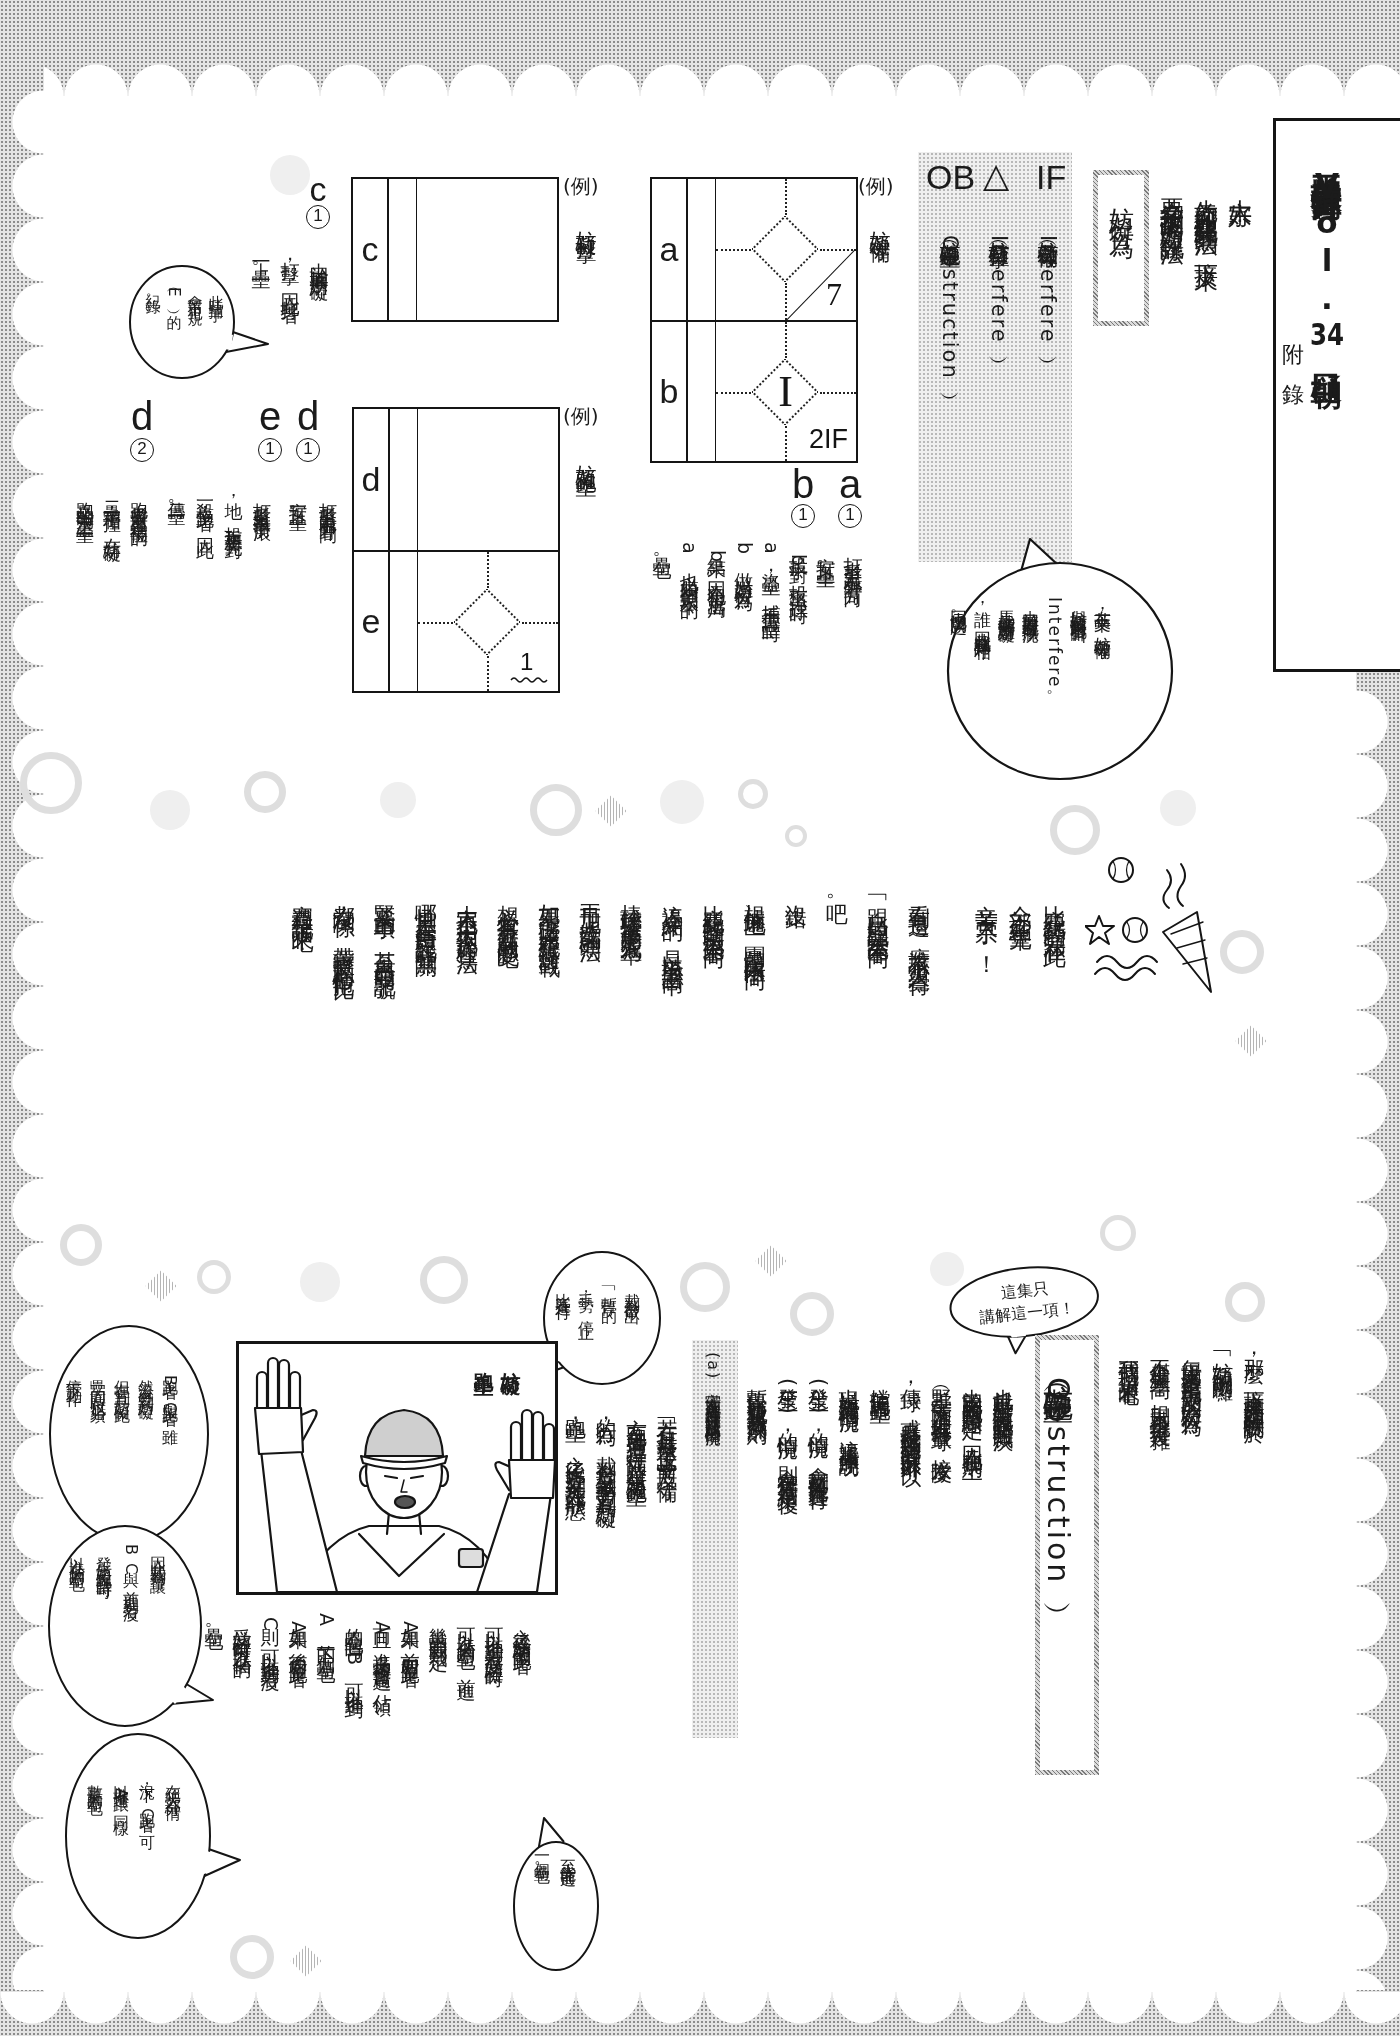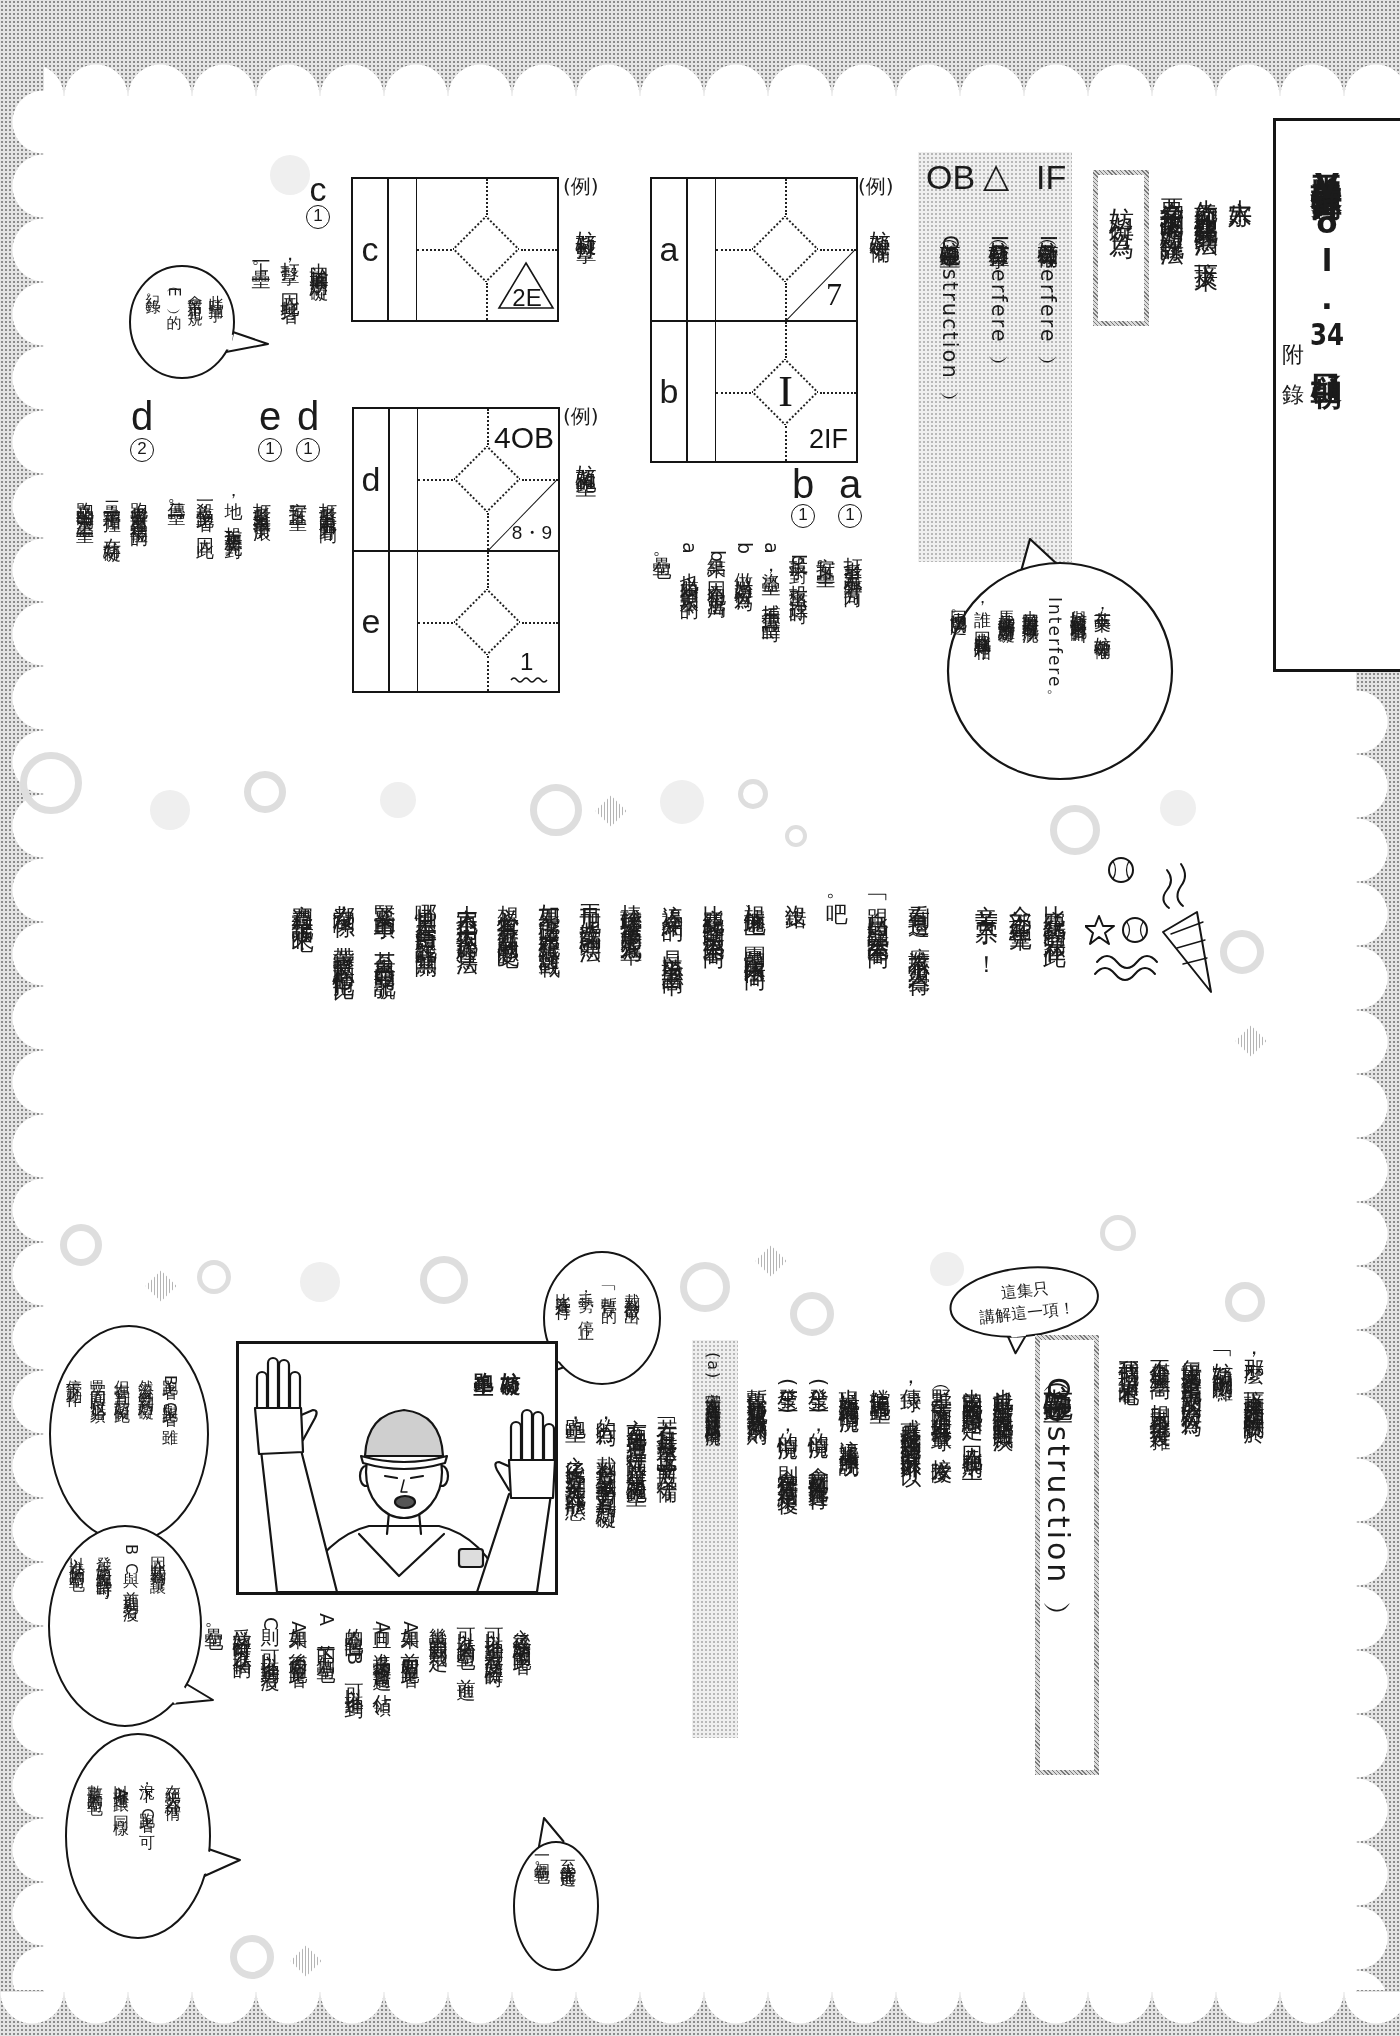--- a/index.html
+++ b/index.html
@@ -164,31 +164,20 @@
   <div>b做出妨礙行為。</div>
   <div>結果b因為犯規出局，</div>
   <div>a也必須回到原本的</div>
   <div>壘包。</div>
 </div>
 
 <div class="sbox" style="left:351px;top:177px">
   <div class="srow">
     <div class="slabel">c</div>
     <div class="scol"></div>
-    <div class="sfield">
-      <div class="dh" style="left:0;width:35px"></div>
-      <div class="dh" style="left:104px;right:0"></div>
-      <div class="dv" style="top:0;height:36px"></div>
-      <div class="dv" style="top:104px;bottom:0"></div>
-      <div class="dmd"></div>
-      <svg class="a" style="left:80px;top:82px" width="58" height="50" viewBox="0 0 58 50">
-        <polygon points="29,2 56,47 2,47" fill="none" stroke="#151515" stroke-width="1.6"></polygon>
-        <text x="30" y="45" text-anchor="middle" font-size="24" font-family="Liberation Sans, sans-serif" fill="#151515">2E</text>
-      </svg>
-    </div>
   </div>
 </div>
 <span class="tag" style="left:563px;top:176px">(例)</span>
 <div class="vt" style="right:802px;top:214px;font-size:21px;line-height:24px;letter-spacing:4px">
   <div>妨礙打擊</div>
 </div>
 <span class="lbl" style="left:303px;top:172px;font-size:34px">c</span>
 <span class="circ" style="left:306px;top:205px">1</span>
 <div class="vt" style="right:1066px;top:247px;font-size:19px;line-height:29px;letter-spacing:4px">
   <div>由於捕手妨礙</div>
@@ -204,30 +193,20 @@
   <div>此時捕手</div>
   <div>會留下犯規</div>
   <div>（E）的</div>
   <div>紀錄。</div>
 </div>
 
 <div class="sbox" style="left:352px;top:407px">
   <div class="srow">
     <div class="slabel">d</div>
     <div class="scol"></div>
-    <div class="sfield">
-      <div class="dh" style="left:0;width:35px"></div>
-      <div class="dh" style="left:104px;right:0"></div>
-      <div class="dv" style="top:0;height:36px"></div>
-      <div class="dv" style="top:104px;bottom:0"></div>
-      <div class="dmd"></div>
-      <div class="hit"></div>
-      <span class="mk" style="right:4px;top:14px;font-size:30px">4OB</span>
-      <span class="mk" style="right:6px;bottom:8px;font-size:19px">8・9</span>
-    </div>
   </div>
   <div class="srow">
     <div class="slabel">e</div>
     <div class="scol"></div>
     <div class="sfield">
       <div class="dh" style="left:0;width:35px"></div>
       <div class="dh" style="left:104px;right:0"></div>
       <div class="dv" style="top:0;height:36px"></div>
       <div class="dv" style="top:104px;bottom:0"></div>
       <div class="dmd"></div>

